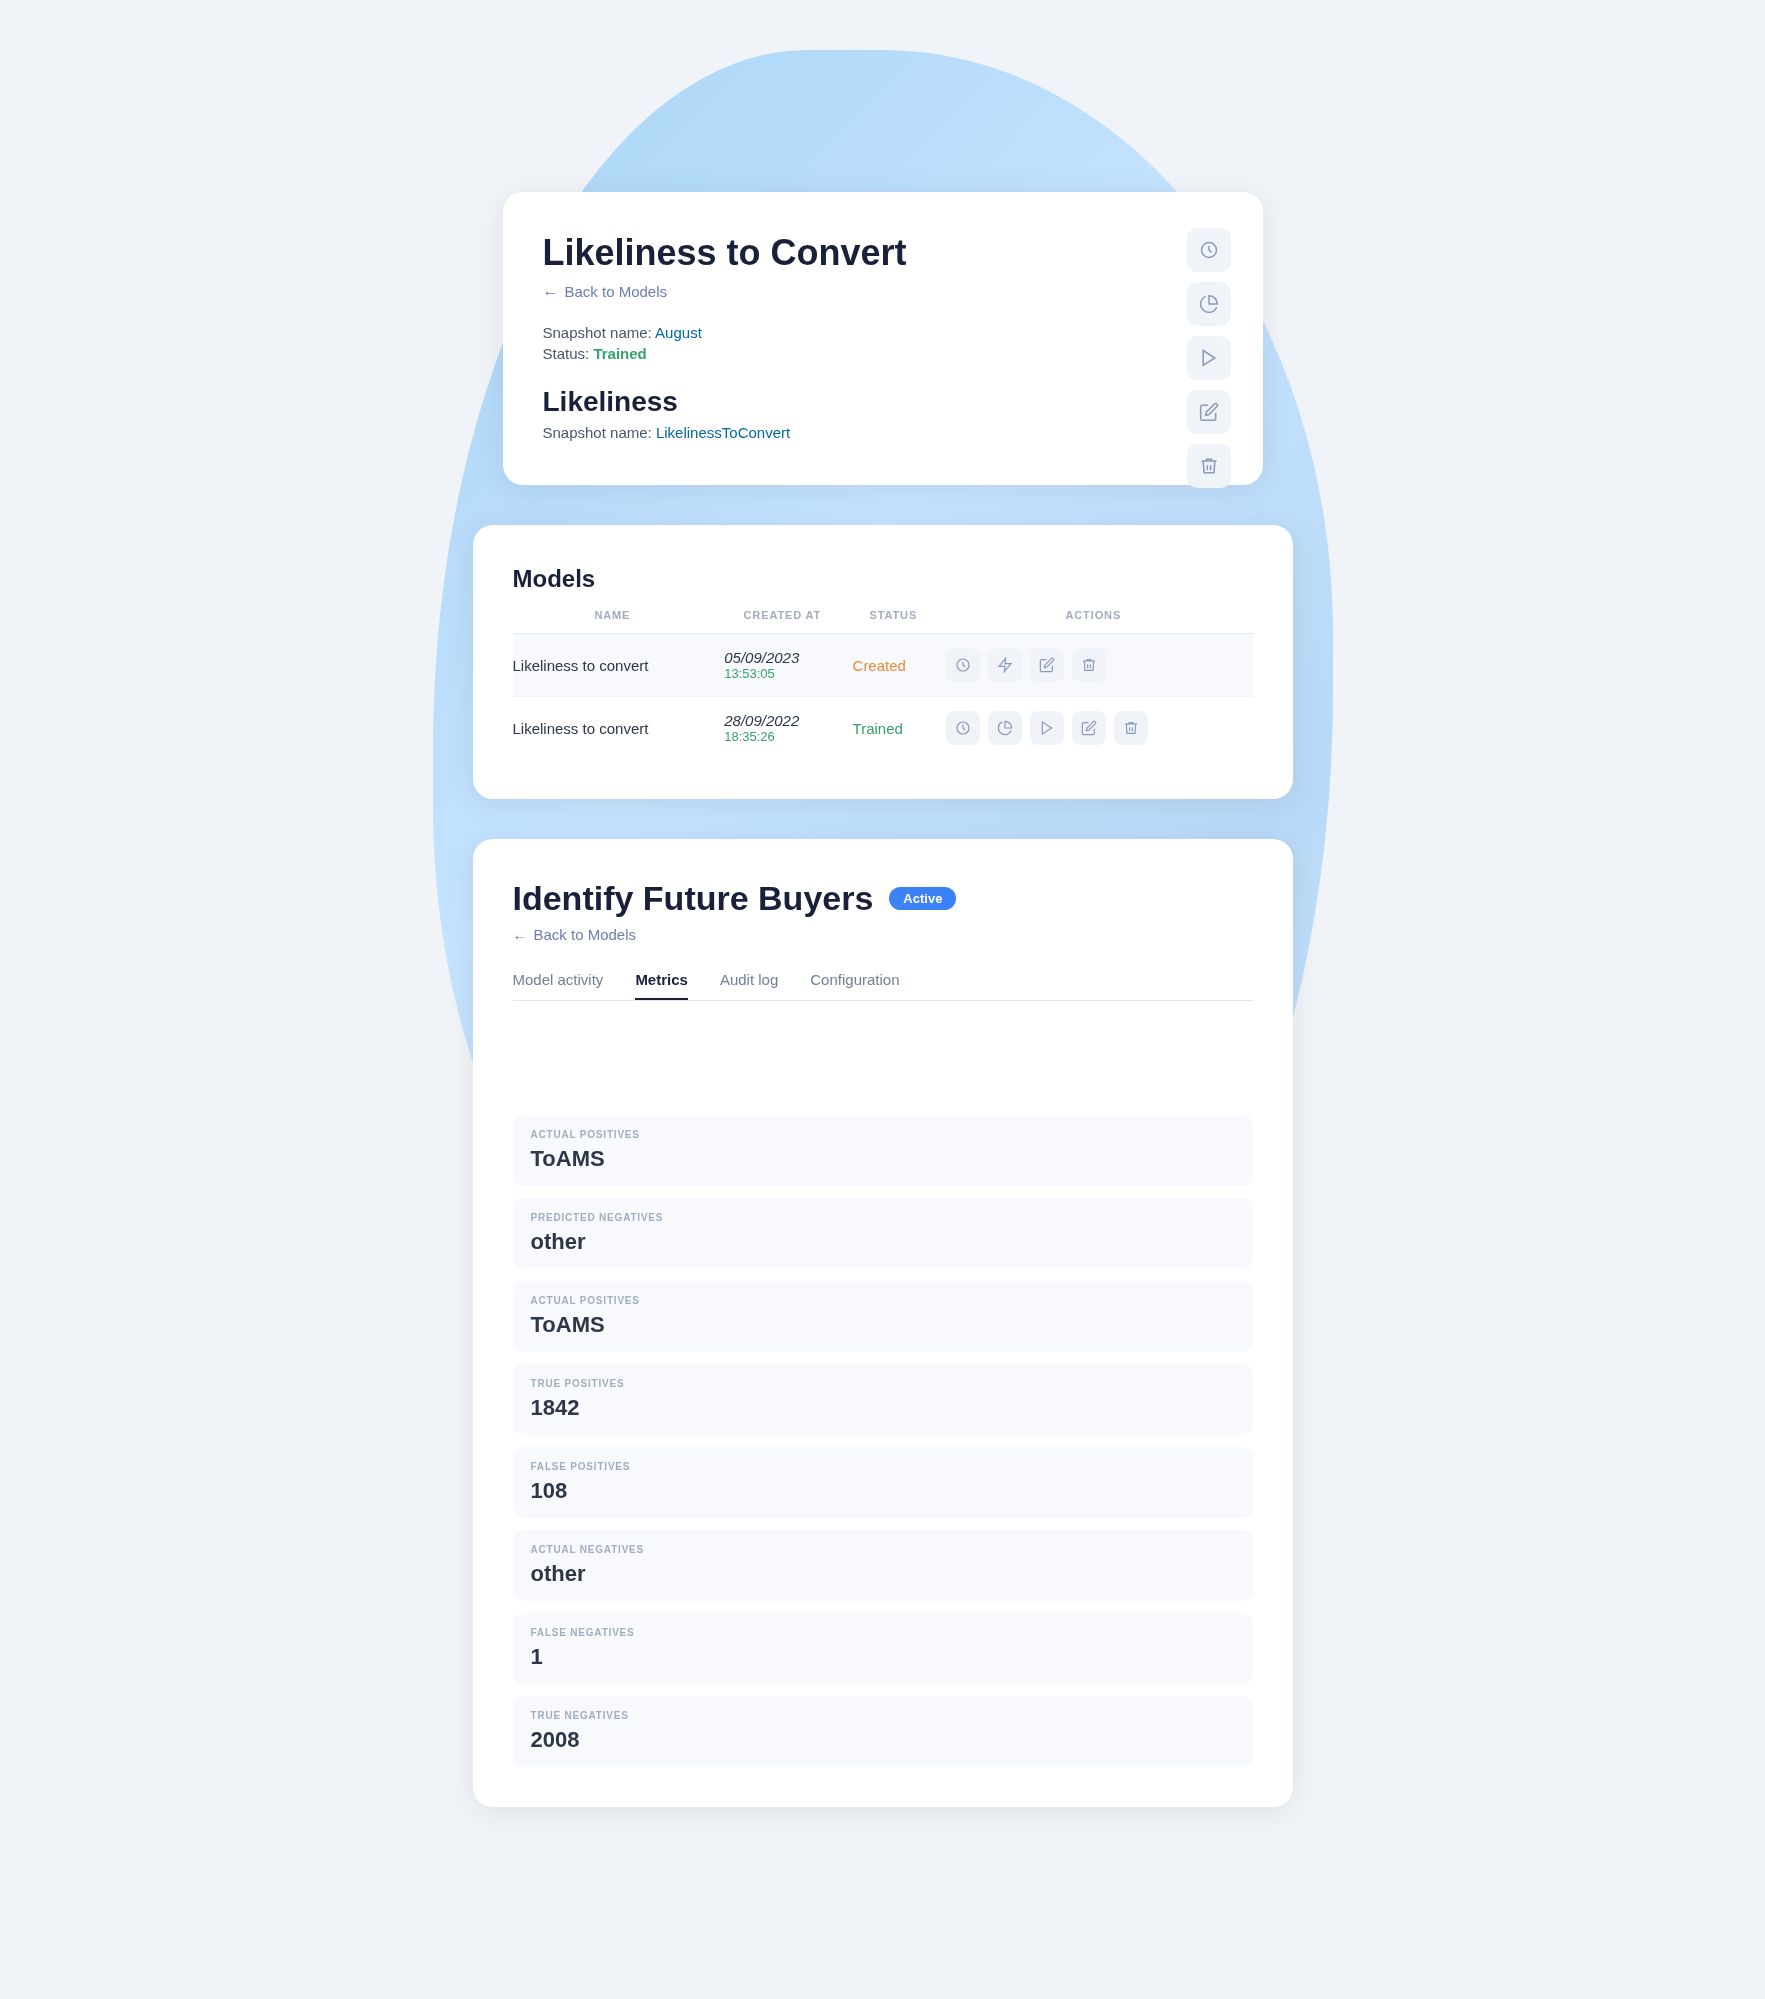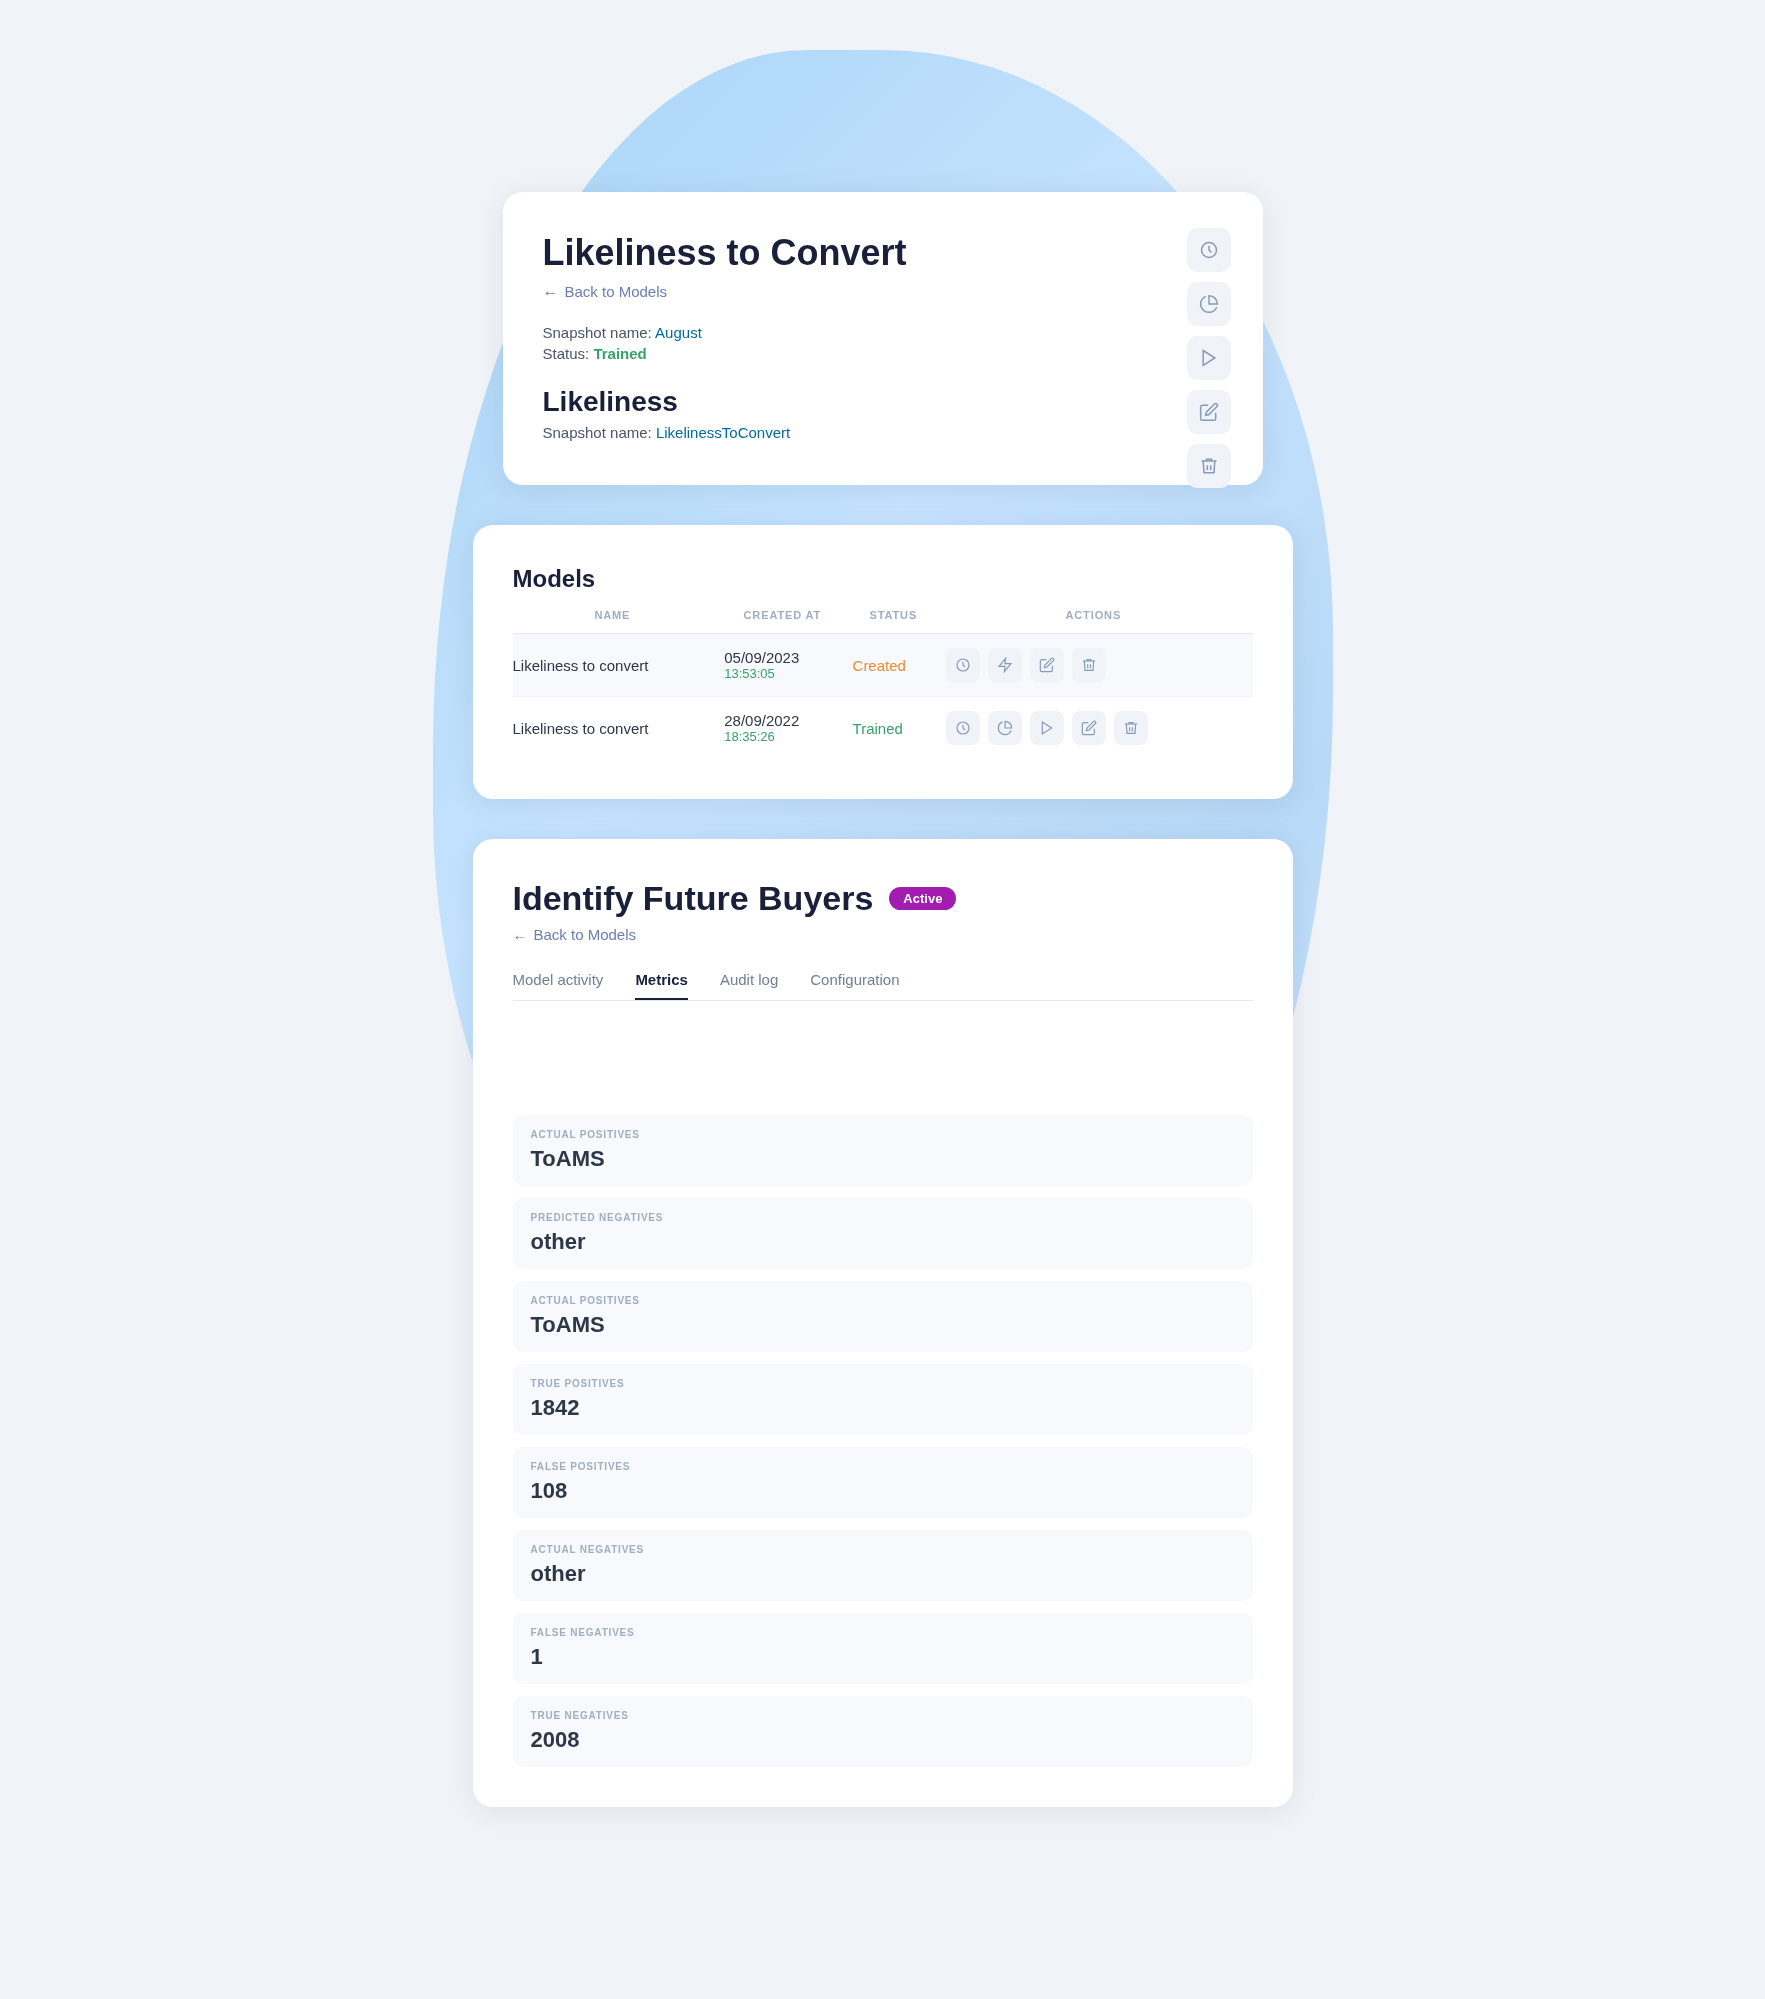--- a/index.html
+++ b/index.html
@@ -175,20 +175,21 @@
       border-bottom: none;
     }
 
     .row-highlight {
       background: #f7f9fc;
     }
 
     .date-cell .date {
       font-size: 15px;
       color: #2d3748;
+      font-style: italic;
     }
 
     .date-cell .time {
       font-size: 13px;
       color: #38a169;
     }
 
     .status-created {
       color: #ed8936;
       font-weight: 500;
@@ -238,21 +239,21 @@
       margin-bottom: 8px;
     }
 
     .card3-title {
       font-size: 34px;
       font-weight: 700;
       color: #1a1f3a;
     }
 
     .active-badge {
-      background: #a21caf;
+      background: #3b82f6;
       color: #fff;
       font-size: 13px;
       font-weight: 600;
       padding: 4px 14px;
       border-radius: 20px;
     }
 
     .card3-back {
       display: flex;
       align-items: center;

